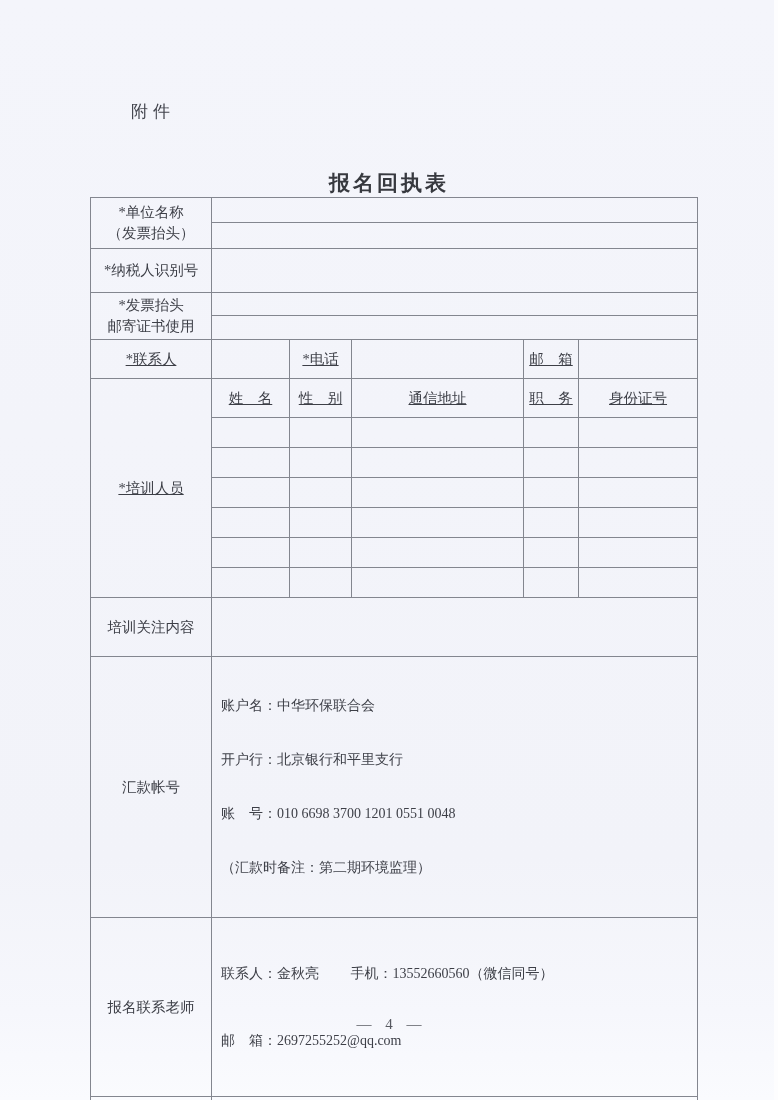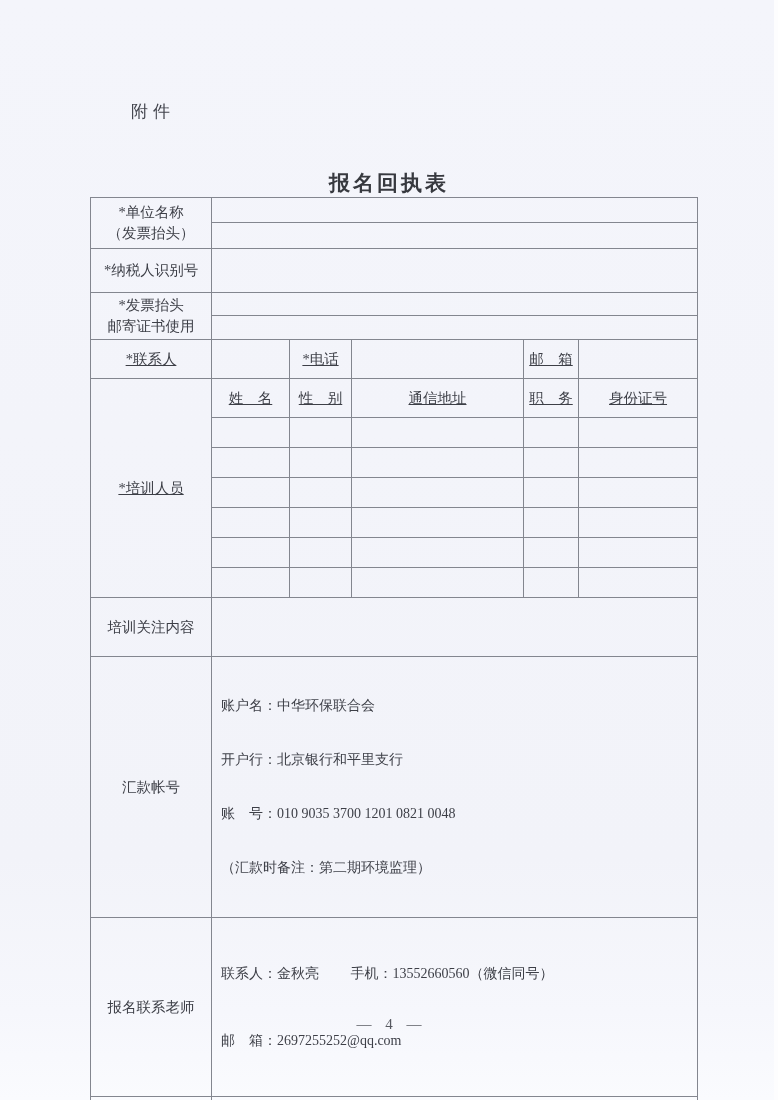--- a/index.html
+++ b/index.html
@@ -181,21 +181,21 @@
   <tr class="h58">
     <td class="lbl">培训关注内容</td>
     <td class="val" colspan="5"></td>
   </tr>
 
   <tr class="h105">
     <td class="lbl">汇款帐号</td>
     <td class="content" colspan="5">
       <div class="remit-line">账户名：中华环保联合会</div>
       <div class="remit-line">开户行：北京银行和平里支行</div>
-      <div class="remit-line">账　号：010 9035 3700 1201 0821 0048</div>
+      <div class="remit-line">账　号：010 6698 3700 1201 0551 0048</div>
       <div class="remit-line">（汇款时备注：第二期环境监理）</div>
     </td>
   </tr>
 
   <tr class="h75">
     <td class="lbl">报名联系老师</td>
     <td class="content" colspan="5">
       <div class="reg-line">联系人：金秋亮　　 手机：13552660560（微信同号）</div>
       <div class="reg-line">邮　箱：2697255252@qq.com</div>
     </td>

